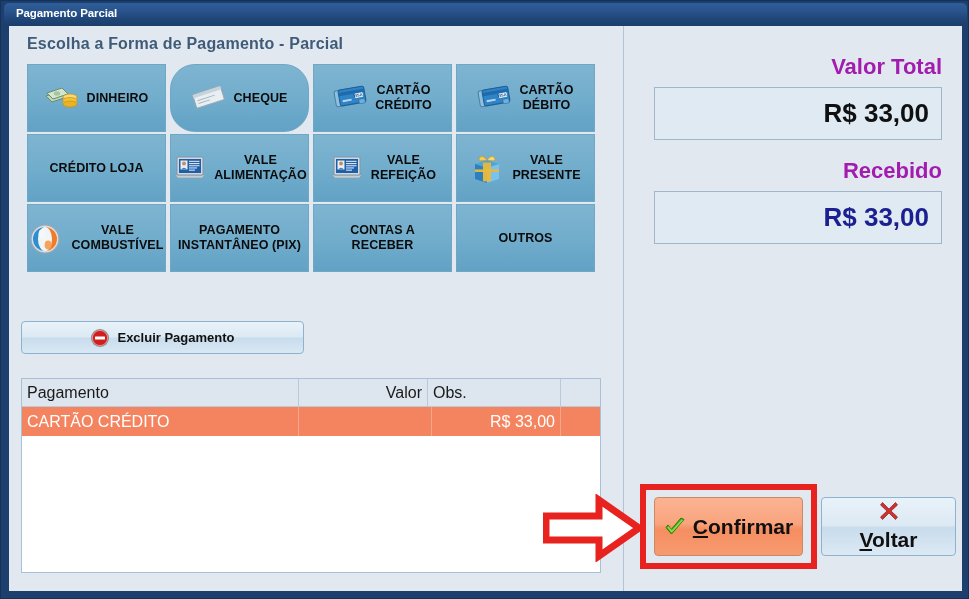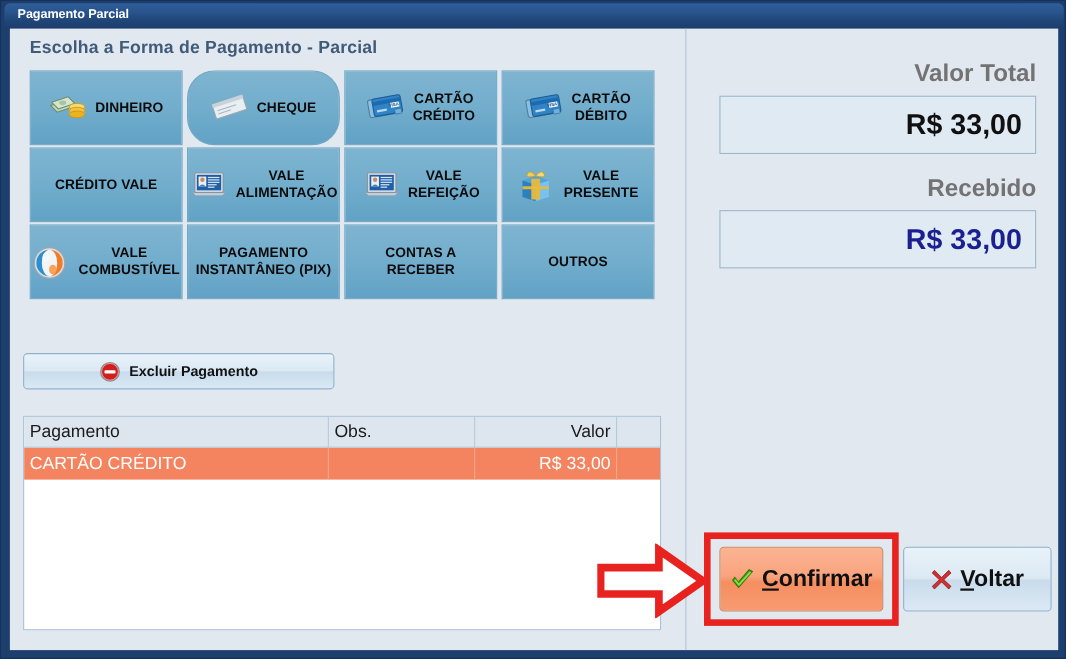--- a/index.html
+++ b/index.html
@@ -114,21 +114,21 @@
   }
   .col-pag { width: 277px; }
   .col-obs { width: 133px; }
   .col-val { width: 129px; justify-content: flex-end !important; }
   .col-pad { flex: 1 1 auto; border-right: none !important; }
 
   
   .right-panel { position: absolute; left: 615px; top: 0; width: 338px; height: 565px; }
   .amount-label {
     position: absolute; right: 20px;
-    font-size: 22px; font-weight: bold; color: #737373;
+    font-size: 22px; font-weight: bold; color: #a21caf;
     white-space: nowrap;
   }
   .amount-box {
     position: absolute; left: 30px;
     width: 288px; height: 53px;
     background: #dfeaf3;
     border: 1px solid #9fb6cb;
     display: flex; align-items: center; justify-content: flex-end;
     padding-right: 12px;
   }
@@ -151,20 +151,21 @@
     cursor: pointer;
   }
   .btn-voltar {
     position: absolute; left: 812px; top: 471px;
     width: 135px; height: 59px;
     background: linear-gradient(180deg, #e9f2f9 0%, #dce9f3 48%, #c9dcec 52%, #dbe9f4 100%);
     border: 1px solid #8fb3cf;
     border-radius: 4px;
     display: flex; align-items: center; justify-content: center; gap: 7px;
     cursor: pointer;
+    flex-direction: column;
   }
   .btn-lbl { font-size: 21px; font-weight: bold; color: #101010; }
   .btn-lbl .u { text-decoration: underline; }
 
   
   .red-arrow { position: absolute; left: 534px; top: 468px; width: 100px; height: 68px; }
 
   
   svg { display: block; }
 </style>
@@ -244,21 +245,21 @@
           <text x="25" y="15.6" transform="rotate(-10 19 14)" font-family="Liberation Sans, sans-serif" font-size="4" font-weight="bold" fill="#1a4f82" text-anchor="middle">VISA</text>
           <rect x="9" y="16.5" width="9" height="2" transform="rotate(-10 19 14)" fill="#bcd9ee"></rect>
           <rect x="25" y="18.5" width="6" height="4.5" rx="0.6" transform="rotate(-10 19 14)" fill="#6fb0dd" stroke="#2d6e9f" stroke-width=".6"></rect>
         </g>
               </svg>
             </span>
             <span class="lbl">CARTÃO
 DÉBITO</span>
           </div>
           <div class="paybtn" style="left: 0px; top: 70px;">
-            <span class="lbl">CRÉDITO VALE</span>
+            <span class="lbl">CRÉDITO LOJA</span>
           </div>
           <div class="paybtn" style="left: 143px; top: 70px;">
             <span class="ico">
               <svg width="36" height="30" viewBox="0 0 36 30">
         <g>
           <path d="M3 23 L33 23 L30 26 L6 26 Z" fill="#c3cfd8" stroke="#8f9daa" stroke-width=".7"></path>
           <rect x="5" y="5" width="26" height="18" rx="1.2" fill="#cfd9e2" stroke="#8793a0" stroke-width="1"></rect>
           <rect x="7" y="7" width="22" height="14" fill="#1f5fa8"></rect>
           <rect x="8.5" y="8.5" width="7" height="9" fill="#e8eef5"></rect>
           <circle cx="12" cy="11.4" r="2" fill="#c98e5e"></circle>
@@ -354,22 +355,22 @@
             <circle cx="10" cy="10" r="7.6" fill="none" stroke="#f0a0a0" stroke-width="0.8"></circle>
             <rect x="5" y="8.6" width="10" height="2.9" rx="0.6" fill="#ffffff"></rect>
           </svg>
         </span>
         <span class="lbl">Excluir Pagamento</span>
       </div>
 
       <div class="pay-table">
         <div class="tbl-header">
           <div class="th col-pag">Pagamento</div>
+          <div class="th col-val">Valor</div>
           <div class="th col-obs">Obs.</div>
-          <div class="th col-val">Valor</div>
           <div class="th col-pad"></div>
         </div>
         <div class="tbl-row">
           <div class="td col-pag">CARTÃO CRÉDITO</div>
           <div class="td col-obs"></div>
           <div class="td col-val">R$ 33,00</div>
           <div class="td col-pad"></div>
         </div>
       </div>
     </div>

